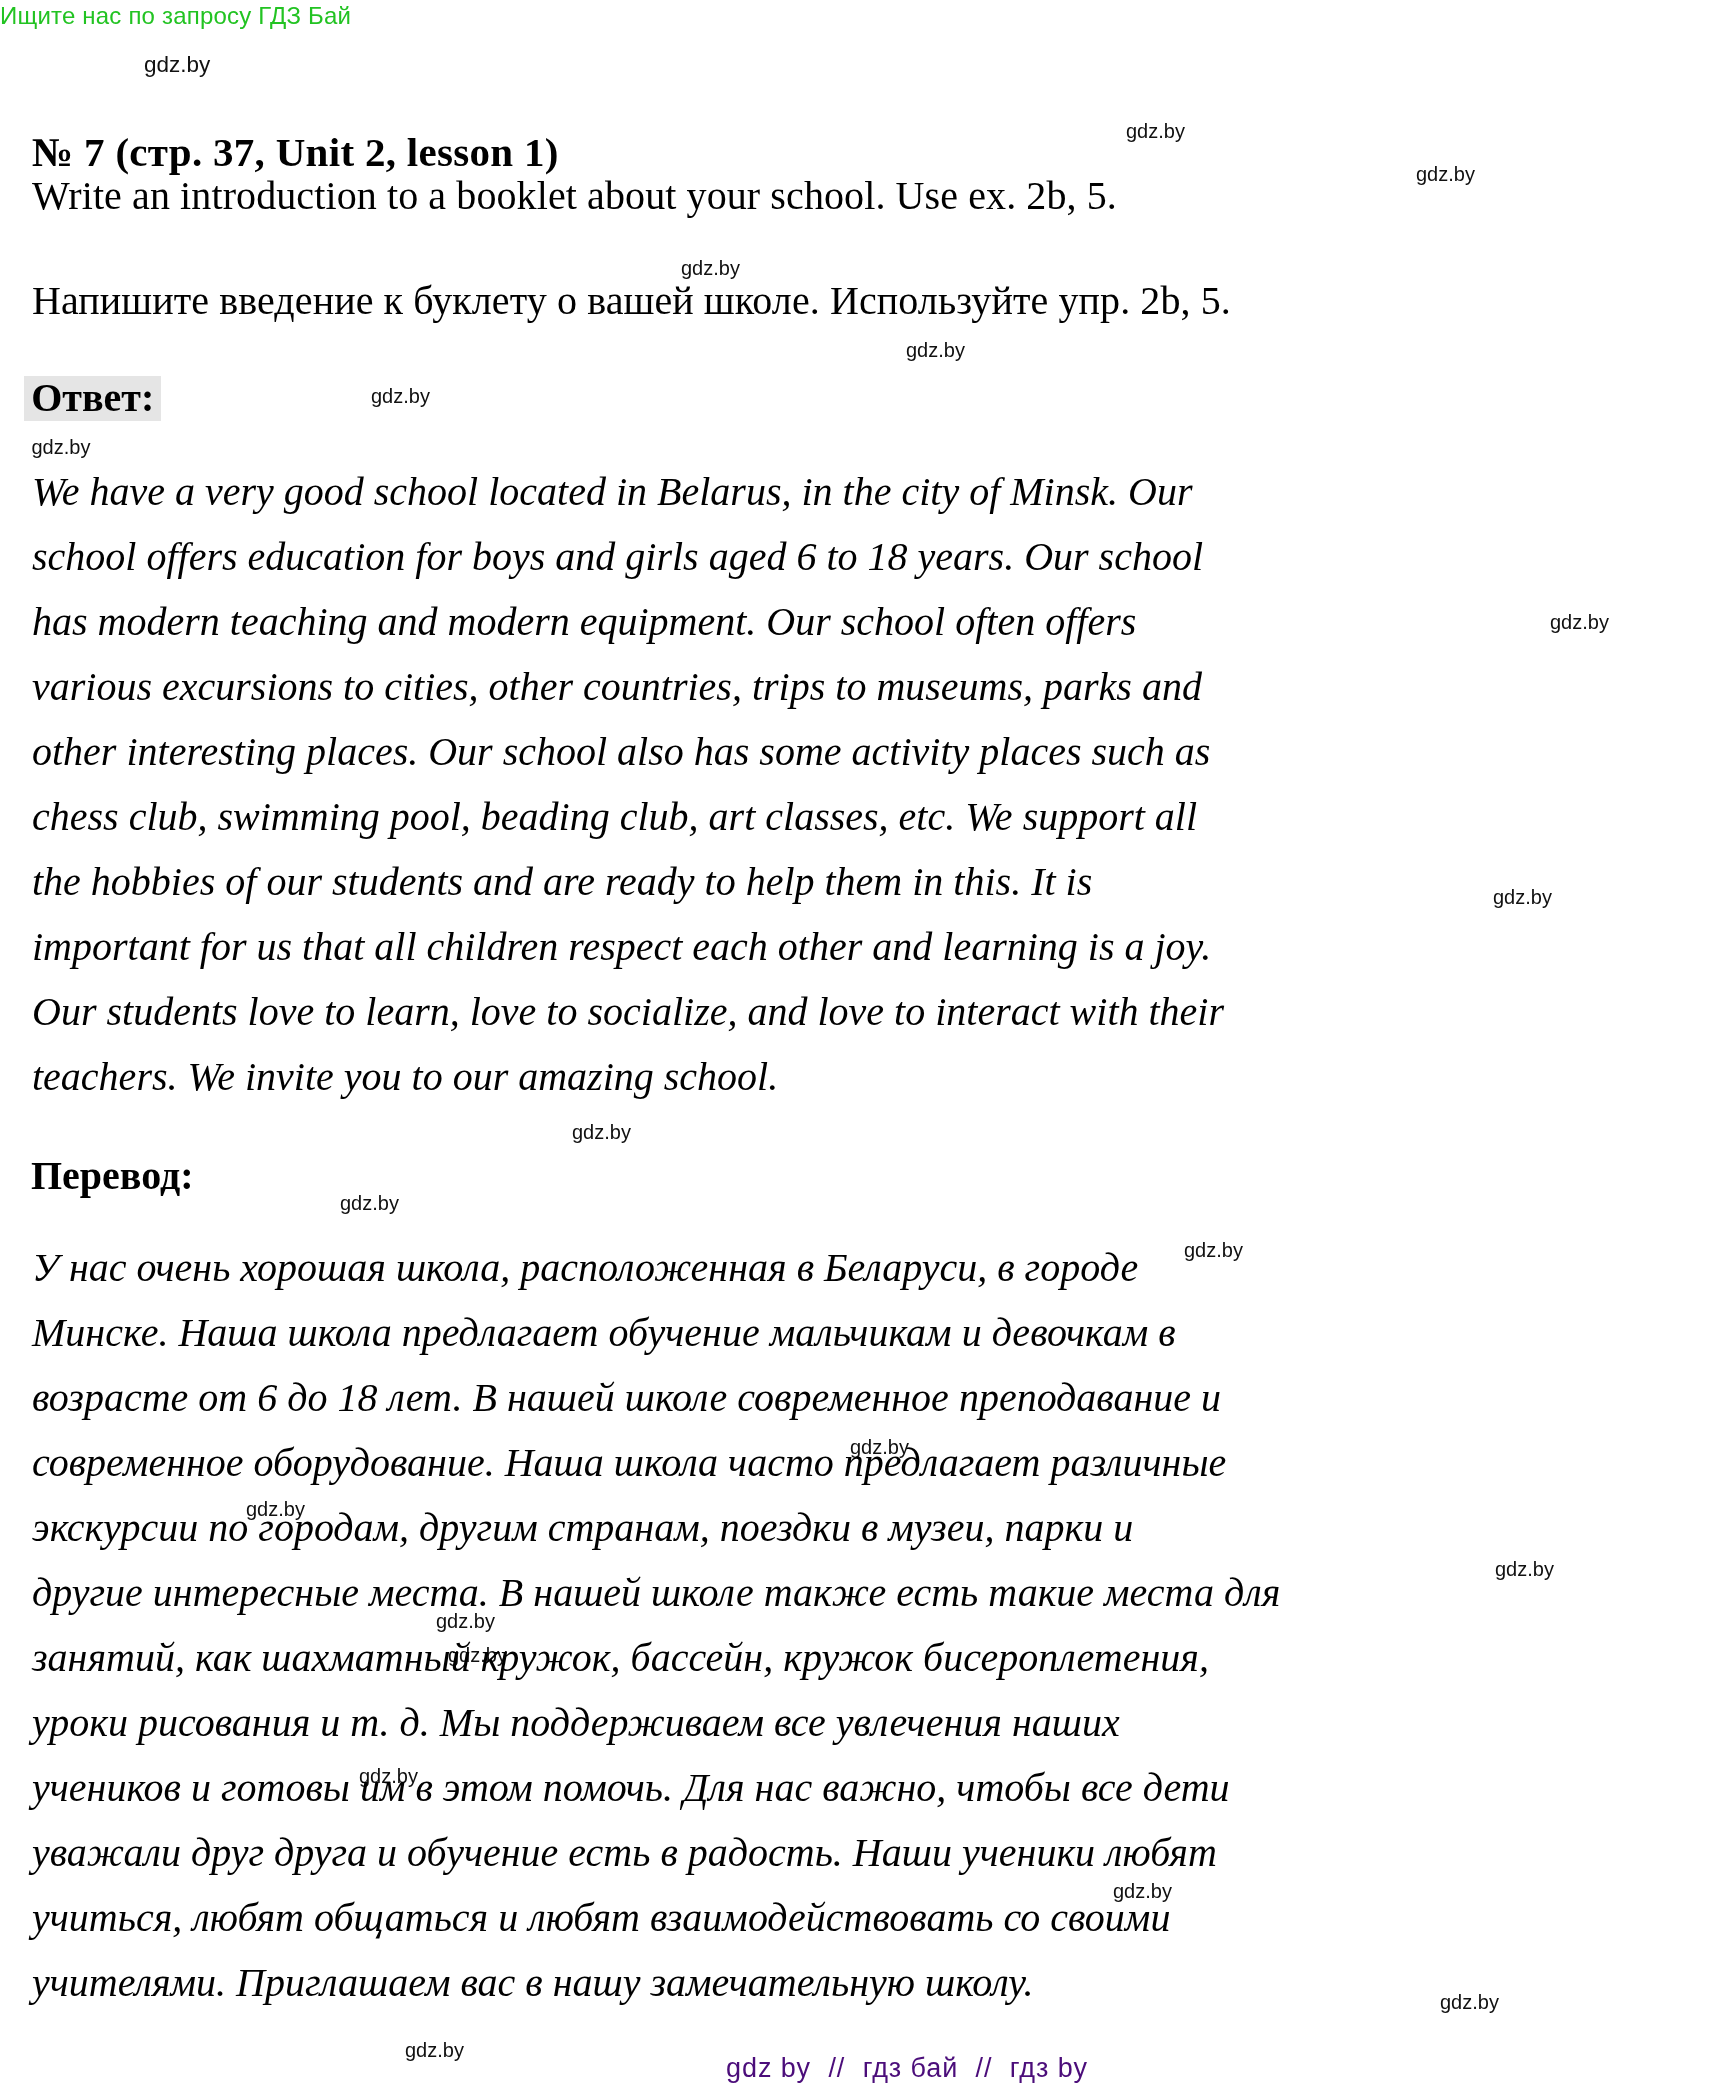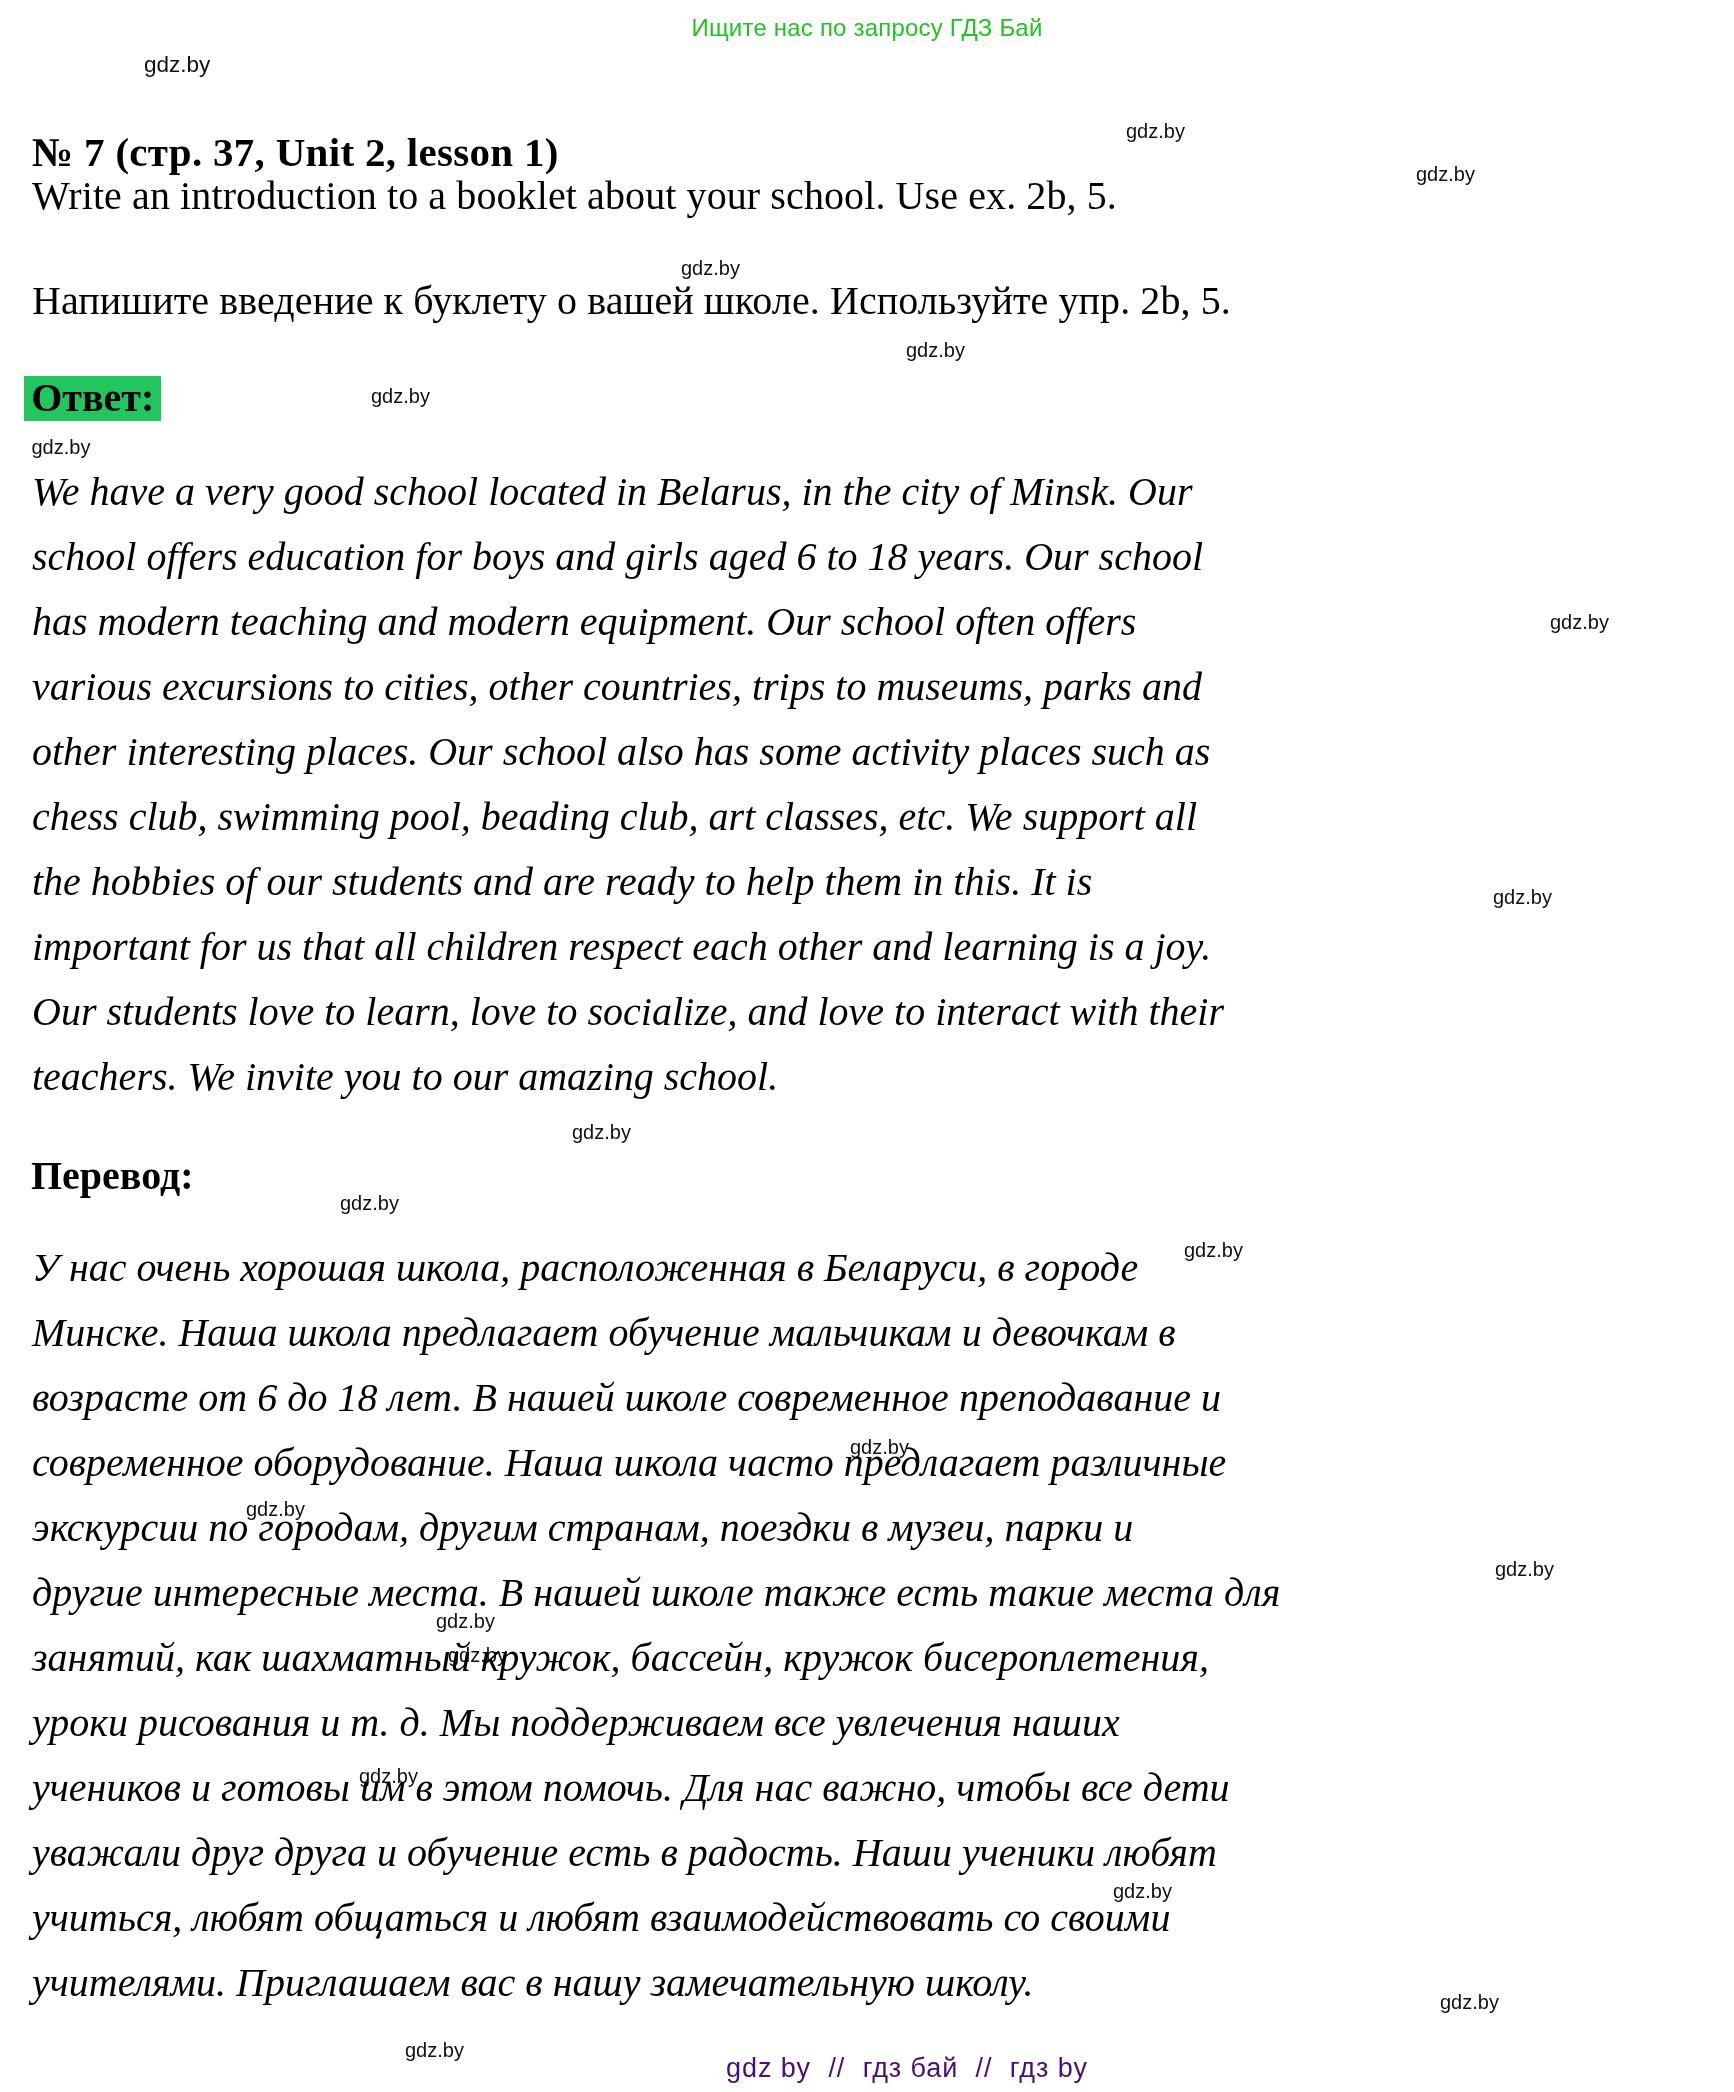--- a/index.html
+++ b/index.html
@@ -14,24 +14,24 @@
     height: 2093px;
     background: #ffffff;
     overflow: hidden;
     font-family: "Liberation Serif", "DejaVu Serif", serif;
     color: #000000;
   }
 
   
   .promo-banner {
     position: absolute;
-    top: 12px;
+    top: 0;
     left: 0;
     width: 100%;
-    text-align: center;
+    text-align: left;
     font-family: "Liberation Sans", "DejaVu Sans", sans-serif;
     font-size: 24px;
     font-weight: 400;
     color: #22c322;
     letter-spacing: 0.2px;
     line-height: 31px;
   }
 
   
   .wm {
@@ -150,21 +150,21 @@
       <div class="wm sm" style="left: 1440px; top: 1992px; color: rgb(17, 17, 17);">gdz.by</div>
       <div class="wm sm" style="left: 405px; top: 2040px; color: rgb(17, 17, 17);">gdz.by</div>
     </div>
 
   <h1 class="ex-title">№ 7 (стр. 37, Unit 2, lesson 1)</h1>
 
   <div class="task-line task-en">Write an introduction to a booklet about your school. Use ex. 2b, 5.</div>
 
   <div class="task-line task-ru">Напишите введение к буклету о вашей школе. Используйте упр. 2b, 5.</div>
 
-  <div class="answer-label" style="background: #22c55e;">Ответ:</div>
+  <div class="answer-label" style="background: #e5e5e5;">Ответ:</div>
 
   <div class="body-block" id="answer-body">
       <span class="ln">We have a very good school located in Belarus, in the city of Minsk. Our</span>
       <span class="ln">school offers education for boys and girls aged 6 to 18 years. Our school</span>
       <span class="ln">has modern teaching and modern equipment. Our school often offers</span>
       <span class="ln">various excursions to cities, other countries, trips to museums, parks and</span>
       <span class="ln">other interesting places. Our school also has some activity places such as</span>
       <span class="ln">chess club, swimming pool, beading club, art classes, etc. We support all</span>
       <span class="ln">the hobbies of our students and are ready to help them in this. It is</span>
       <span class="ln">important for us that all children respect each other and learning is a joy.</span>

